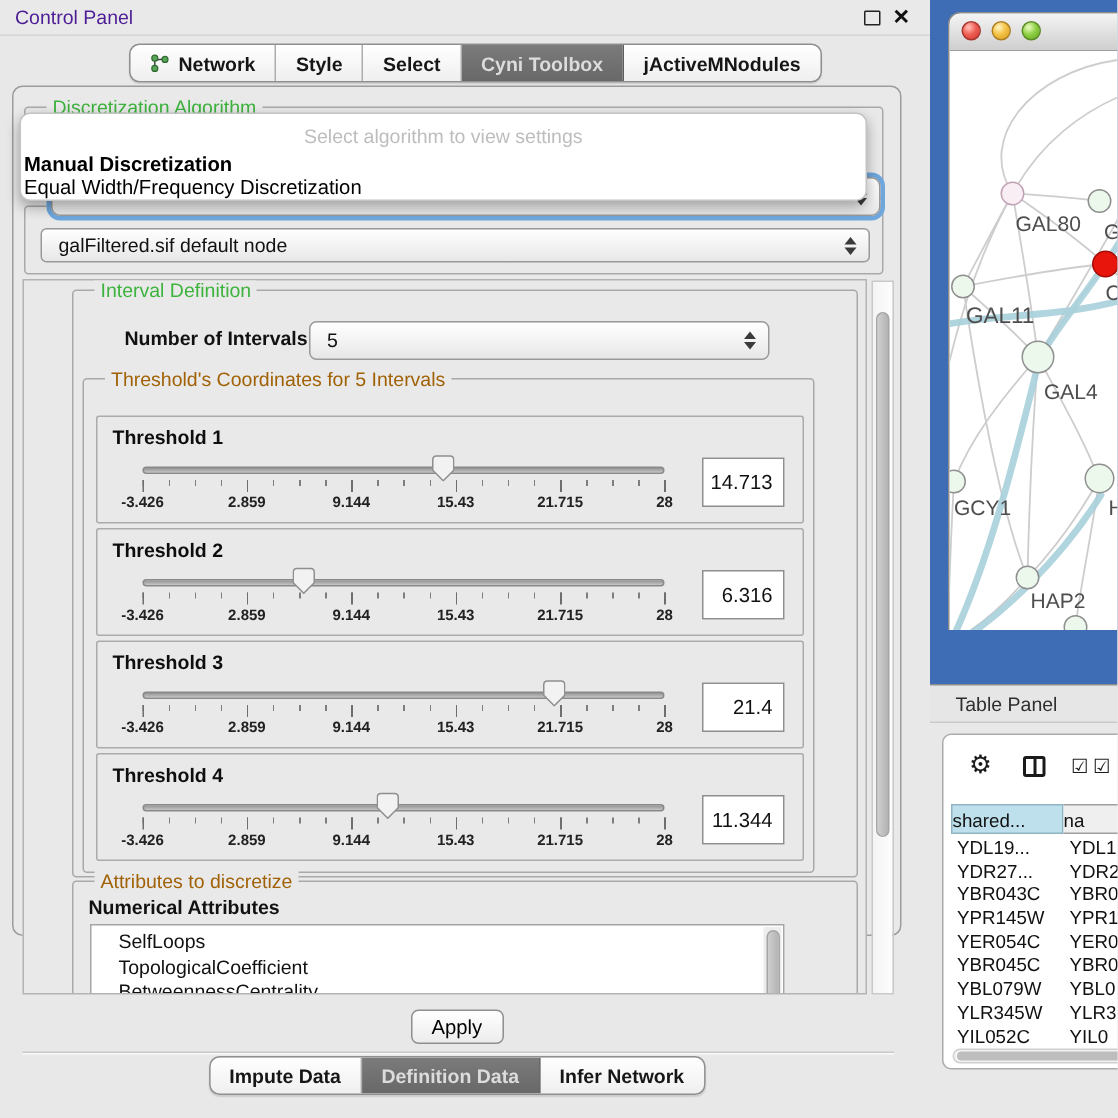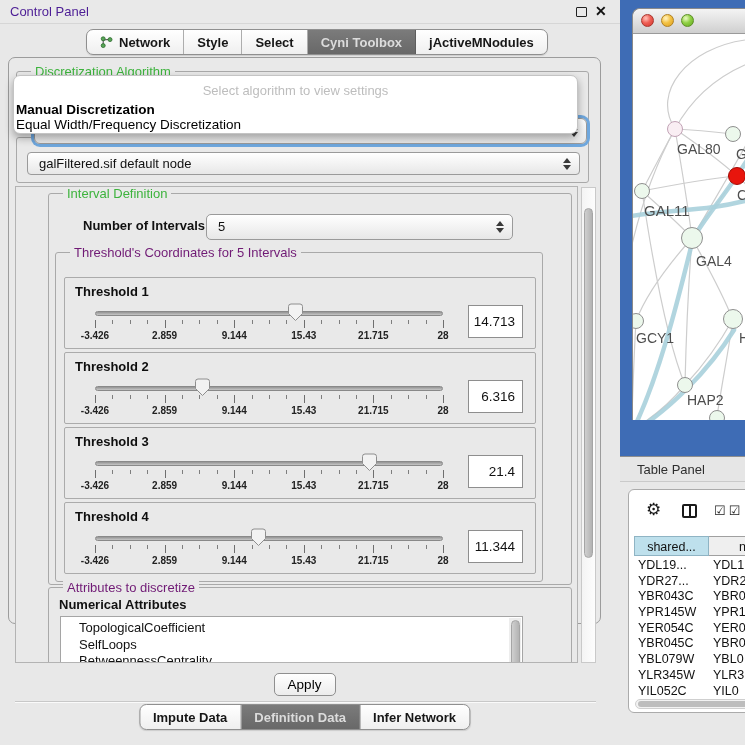--- a/index.html
+++ b/index.html
@@ -25,21 +25,21 @@
   #top-tabs{left:86px;top:29px;}
   #bottom-tabs{left:50%;transform:translateX(-50%);top:646px;}
 
   
   #outer-panel{position:absolute;left:8px;top:57px;width:593px;height:567px;background:#E9E9E9;
     border:1px solid #9C9C9C;border-radius:7px;}
 
   .grp{position:absolute;border:1px solid #A9A9A9;border-radius:3px;}
   .grp-title{position:absolute;top:-8px;left:14px;background:#E9E9E9;padding:0 4px;font-size:13px;}
   .gt-green{color:#3DB33D;}
-  .gt-blue{color:#701a75;}
+  .gt-blue{color:#a16207;}
 
   
   .combo{position:absolute;background:linear-gradient(#FFFFFF,#E7E7E7);border:1px solid #9A9A9A;
     border-radius:5px;font-size:13px;color:#111;line-height:21px;padding-left:11px;}
   .updown{position:absolute;right:8px;top:50%;transform:translateY(-50%);width:8px;}
   .updown .up{width:0;height:0;border-left:4px solid transparent;border-right:4px solid transparent;
     border-bottom:5px solid #3A3A3A;margin-bottom:2px;}
   .updown .dn{width:0;height:0;border-left:4px solid transparent;border-right:4px solid transparent;
     border-top:5px solid #3A3A3A;}
 
@@ -109,21 +109,21 @@
   #tp-bar .t{position:absolute;left:17px;top:5px;font-size:13px;color:#2E2E2E;}
   #tp-sub{position:absolute;left:8px;top:489px;width:140px;height:224px;background:#FFF;
     border:1px solid #ABABAB;border-radius:6px;}
   .ticon{position:absolute;color:#1A1A1A;}
   #gear-ic{left:17px;top:9px;font-size:17px;}
   #split-ic{left:53px;top:14px;width:15px;height:14px;border:2px solid #1A1A1A;border-radius:2px;}
   #split-ic div{position:absolute;left:50%;top:0;width:2px;height:100%;background:#1A1A1A;transform:translateX(-50%);}
   #cbx-ic{left:85px;top:13px;font-size:13px;letter-spacing:3px;}
 
   #tbl-head{position:absolute;left:5px;top:46px;height:20px;display:flex;}
-  .hcell{height:20px;font-size:12.5px;line-height:20px;text-align:center;border:1px solid #A0A0A0;overflow:hidden;}
+  .hcell{height:20px;font-size:12.5px;line-height:20px;text-align:left;border:1px solid #A0A0A0;overflow:hidden;}
   .hcell.sorted{background:#BEE0EC;border-color:#8FB4C4;}
   .hcell.plain{background:#EFEFEF;border-left:none;}
   #tbl-rows{position:absolute;left:5px;top:68px;width:150px;height:141px;overflow:hidden;}
   .trow{height:15.7px;font-size:12.5px;line-height:15.7px;color:#111;position:relative;}
   .trow .tc1{position:absolute;left:4px;}
   .trow .tc2{position:absolute;left:79px;}
   #hsb{position:absolute;left:6px;top:209px;width:125px;height:10px;background:#F2F2F2;
     border:1px solid #CFCFCF;border-radius:5px;}
   #hsb .thumb{position:absolute;left:2px;top:1px;width:112px;height:6px;background:#BDBDBD;border-radius:3px;}
 
@@ -278,22 +278,22 @@
               </div>
             </div>
         </div>
       </div>
 
       <div class="grp" style="left:32px;top:400px;width:524px;height:150px;">
         <span class="grp-title gt-blue">Attributes to discretize</span>
         <span style="position:absolute;left:10px;top:9px;font-size:13px;font-weight:bold;">Numerical Attributes</span>
         <div id="attr-list">
 
-        <div class="attr-item">TopologicalCoefficient</div>
-            <div class="attr-item">SelfLoops</div>
+        <div class="attr-item">SelfLoops</div>
+            <div class="attr-item">TopologicalCoefficient</div>
             <div class="attr-item">BetweennessCentrality</div>
             <div class="vsb" style="right:1px;top:1px;width:12px;height:96px;border:none;background:#EDEDED;">
             <div class="thumb" style="top:2px;height:60px;"></div>
           </div>
           </div>
       </div>
     </div>
 
     <div class="vsb" style="left:572px;top:129px;width:15px;height:476px;">
       <div class="thumb" style="top:20px;height:350px;"></div>

